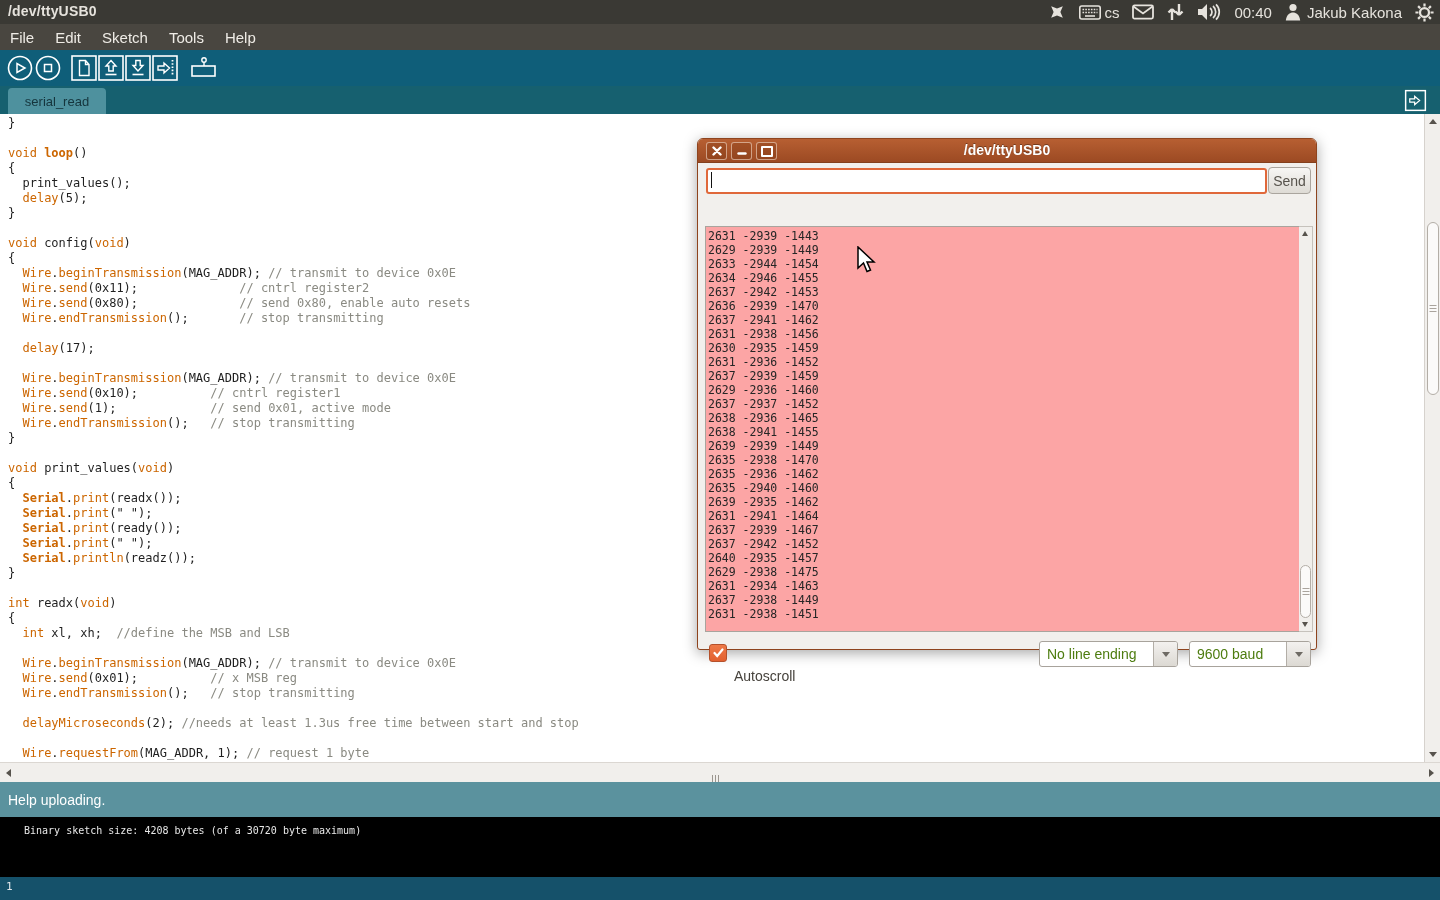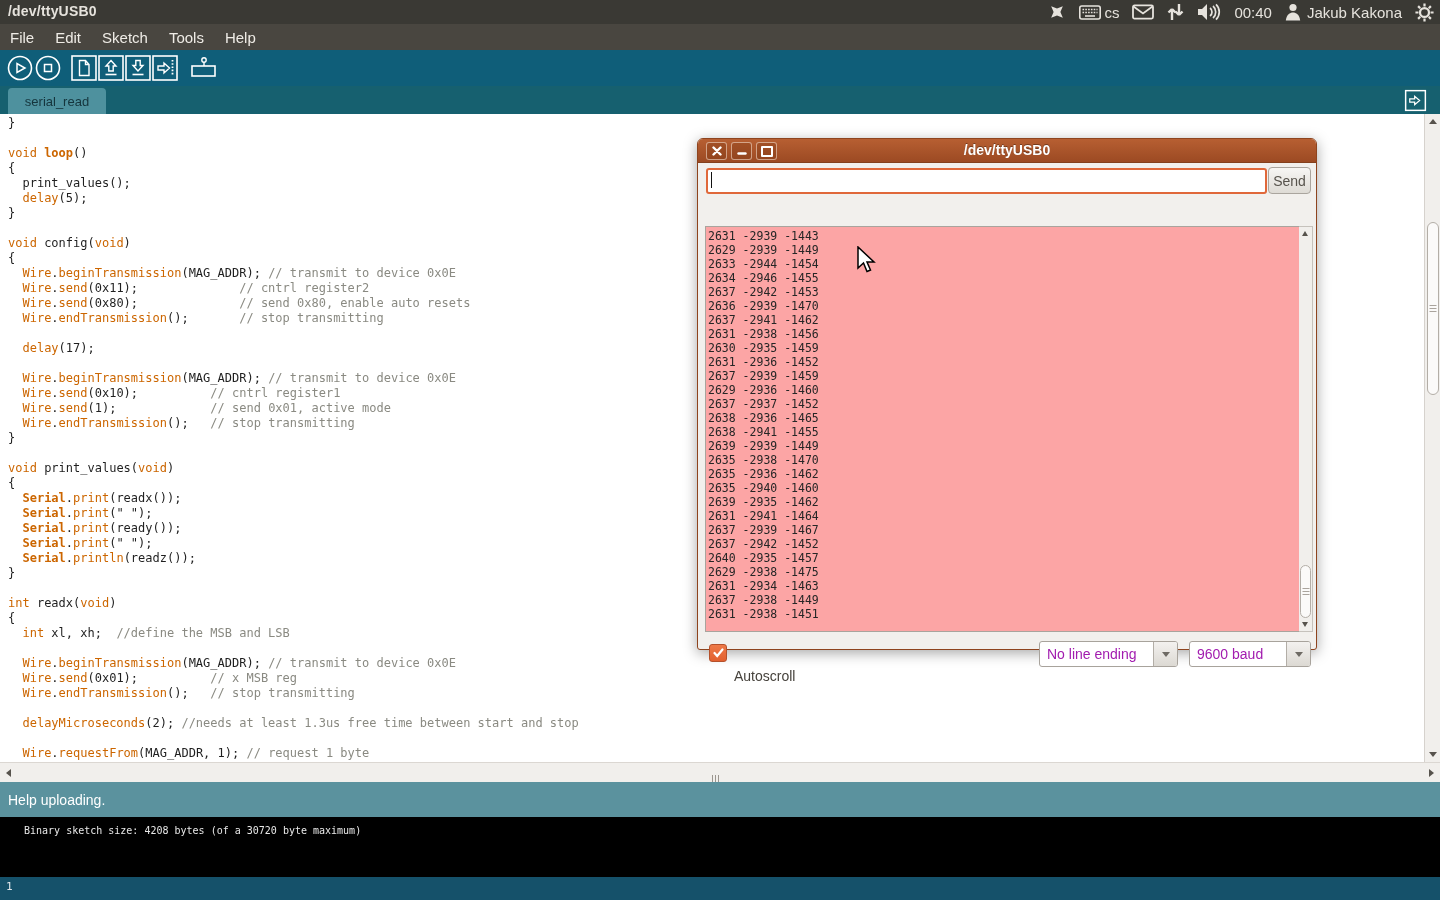--- a/index.html
+++ b/index.html
@@ -82,21 +82,21 @@
              border:1px solid #a9a49d;box-sizing:border-box;overflow:hidden;}
   .sm-output pre{margin:0;padding:2px 0 0 2px;font-family:"DejaVu Sans Mono", monospace;
                  font-size:11.5px;line-height:14px;color:#262626;}
   .sm-vscroll{left:601px;top:63px;width:14px;height:406px;}
   .sm-bottom{position:absolute;left:0;top:477px;width:100%;height:30px;}
   .cbx{position:absolute;left:11px;top:4px;width:16px;height:16px;border:1px solid #b5512b;border-radius:3px;
        background:linear-gradient(#ee7a48,#e2602f);display:flex;align-items:center;justify-content:center;}
   .cbx-label{position:absolute;left:36px;top:4px;font-size:14px;color:#46423c;margin-top:24px;}
   .combo{position:absolute;top:1px;height:26px;border:1px solid #a8a39c;border-radius:3px;
          background:#fff;box-sizing:border-box;display:flex;}
-  .combo-text{flex:1;font-size:14px;color:#a21caf;padding:4px 6px 0 7px;white-space:nowrap;overflow:hidden;}
+  .combo-text{flex:1;font-size:14px;color:#4d7c0f;padding:4px 6px 0 7px;white-space:nowrap;overflow:hidden;}
   .combo-btn{width:23px;background:linear-gradient(#f3f1ef,#dcd9d3);border-left:1px solid #b3aea7;
              border-radius:0 2px 2px 0;display:flex;align-items:center;justify-content:center;}
   .combo-tri{width:0;height:0;border-left:4px solid transparent;border-right:4px solid transparent;
              border-top:5px solid #6e6a64;}
   #combo-ending{left:341px;width:139px;}
   #combo-baud{left:491px;width:122px;}
   
   #cursor{position:absolute;left:856px;top:246px;z-index:99;}
 </style>
 </head>

